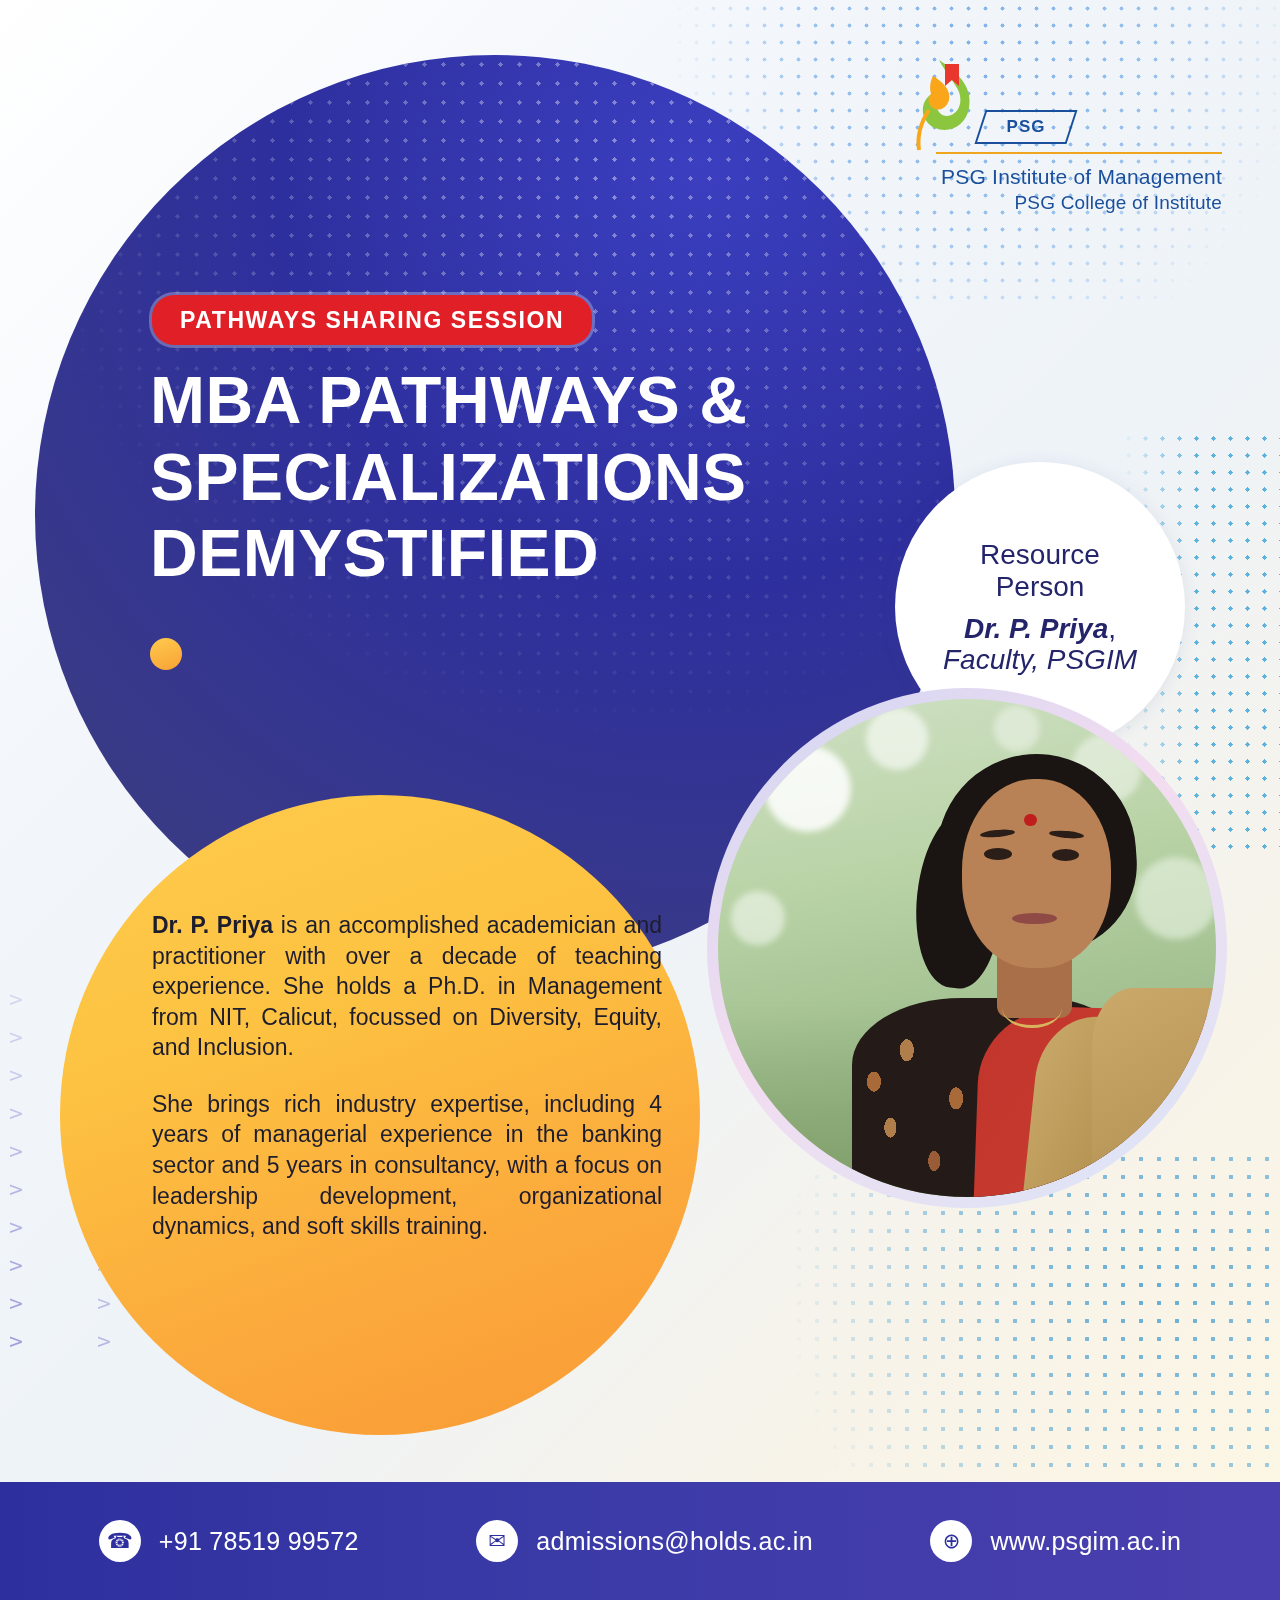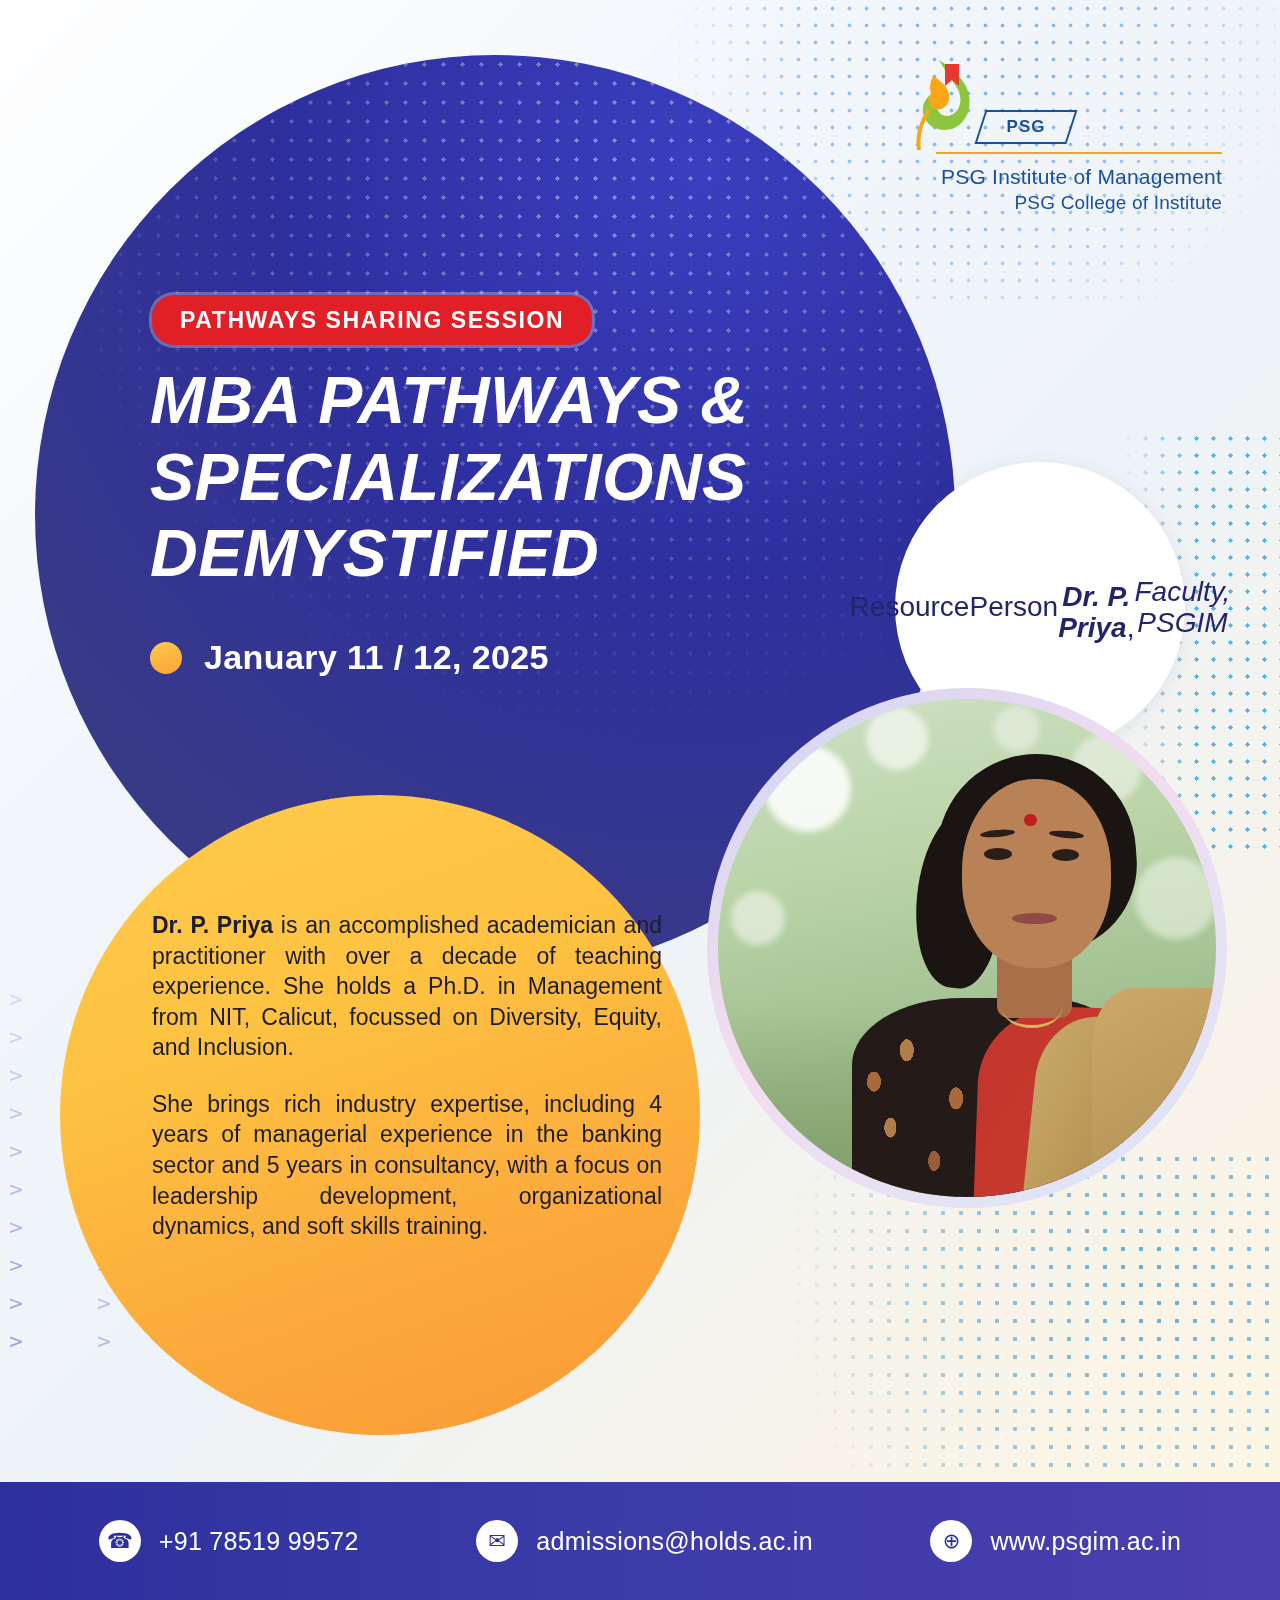--- a/index.html
+++ b/index.html
@@ -110,42 +110,42 @@
     padding: 12px 28px 11px 28px; border-radius: 22px;
     box-shadow: 0 0 0 3px rgba(255,255,255,.28);
   }
 
   
   .title {
     position: absolute; left: 150px; top: 362px; width: 760px;
     color: #ffffff; font-weight: bold; font-size: 66px; line-height: 1.16;
     letter-spacing: .5px;
   }
-  .title div { white-space: nowrap; font-style: italic; }
+  .title div { white-space: nowrap; }
 
   
   .date-row {
     position: absolute; left: 150px; top: 638px;
     display: flex; align-items: center; gap: 22px;
   }
   .date-dot {
     width: 32px; height: 32px; border-radius: 50%;
     background: linear-gradient(160deg, #fecb4d, #f9a136);
   }
   .date-text {
     color: #ffffff; font-weight: bold; font-size: 34px; letter-spacing: .4px;
   }
 
   
   .resource-bubble {
     position: absolute; left: 895px; top: 462px; width: 290px; height: 290px;
     border-radius: 50%;
     background: #ffffff;
     box-shadow: 0 2px 18px rgba(60,70,140,.10);
-    display: flex; flex-direction: row; align-items: center; justify-content: center;
+    display: flex; flex-direction: column; align-items: center; justify-content: center;
     text-align: center; padding: 0 18px;
   }
   .resource-label {
     color: #24246b; font-size: 28px; line-height: 1.14;
     font-family: "Liberation Sans", sans-serif;
   }
   .resource-name {
     color: #24246b; font-size: 28px; font-weight: bold; font-style: italic;
     margin-top: 10px; line-height: 1.12;
   }
@@ -327,21 +327,20 @@
   <div class="badge">PATHWAYS SHARING SESSION</div>
 
   <div class="title">
     <div>MBA PATHWAYS &amp;</div>
     <div>SPECIALIZATIONS</div>
     <div>DEMYSTIFIED</div>
   </div>
 
   <div class="date-row">
     <div class="date-dot"></div>
-    <div class="date-text">January 11 / 12, 2025</div>
   </div>
 
   <div class="resource-bubble">
     <div class="resource-label">Resource</div>
     <div class="resource-label">Person</div>
     <div class="resource-name">
       <span>Dr. P. Priya</span><span class="comma">,</span>
     </div>
     <div class="resource-role">Faculty, PSGIM</div>
   </div>

